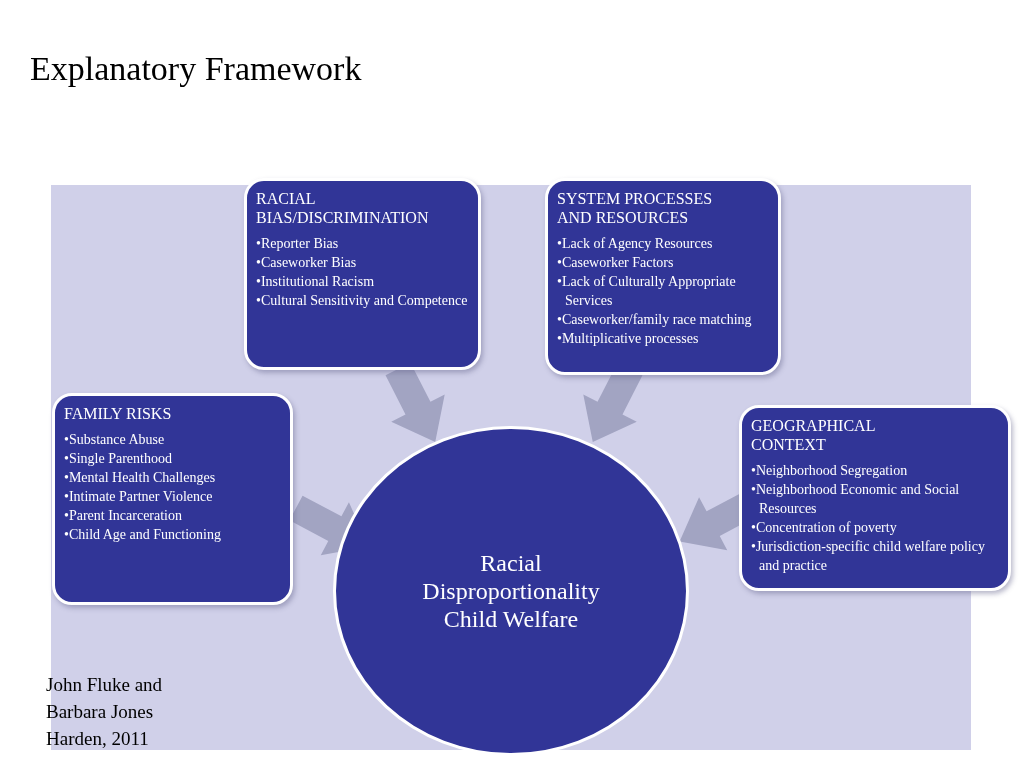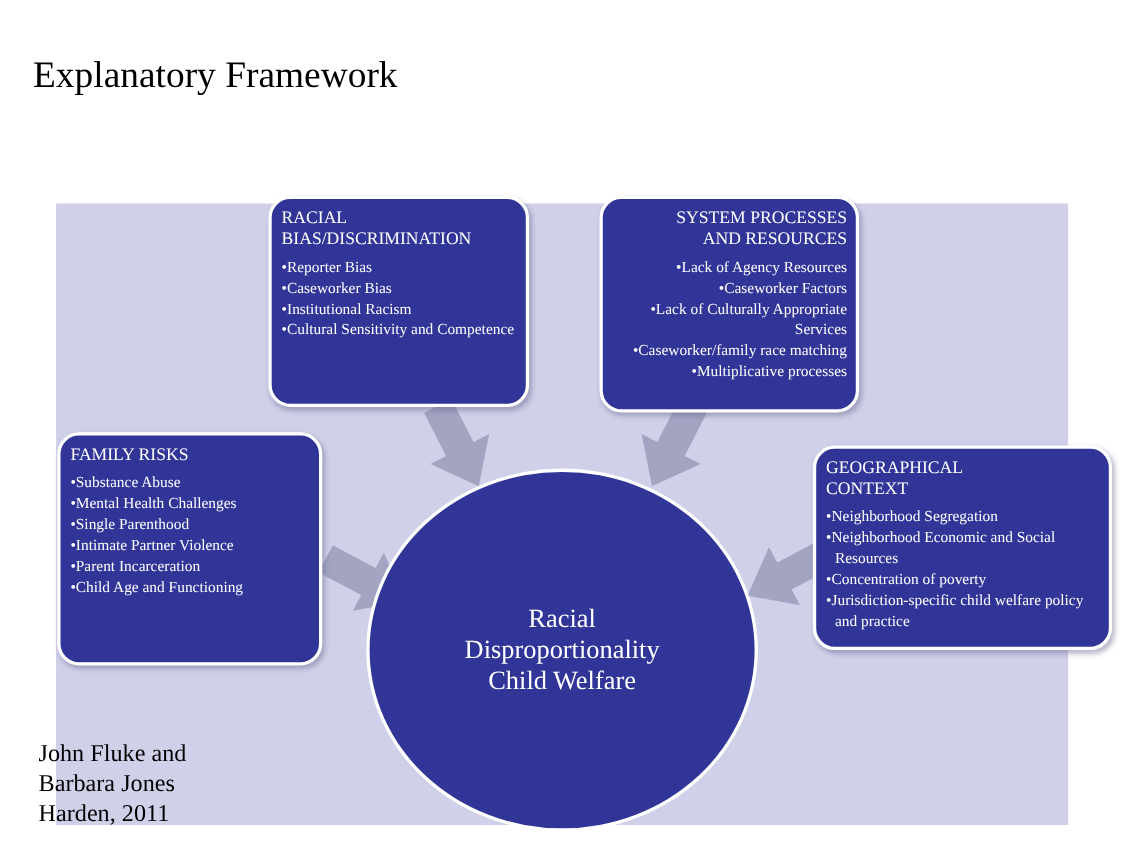--- a/index.html
+++ b/index.html
@@ -38,40 +38,40 @@
     border-radius:20px;
     color:var(--box-text);
     padding:8px 8px 8px 9px;
     box-shadow:2px 3px 5px rgba(100,100,140,0.45);
   }
   .node-title{font-size:16px;line-height:19px;margin-bottom:7px;}
   .node-items{font-size:14px;line-height:19px;}
   .li{padding-left:8px;text-indent:-8px;}
   .li::before{content:"\2022";}
   .box1{left:244px;top:178px;width:237px;height:192px;}
-  .box2{left:545px;top:178px;width:236px;height:197px;text-align:right;}
+  .box2{left:545px;top:178px;width:236px;height:197px;}
   .box3{left:52px;top:393px;width:241px;height:212px;}
   .box4{left:739px;top:405px;width:272px;height:186px;}
   .center-ellipse{
     position:absolute;left:333px;top:426px;width:356px;height:330px;
     box-sizing:border-box;
     background:var(--box-fill);
     border:3px solid #fff;
     border-radius:50%;
     box-shadow:none;
     display:flex;align-items:center;justify-content:center;
   }
   .center-text{
     color:var(--box-text);
     font-size:24px;line-height:28px;
     text-align:center;
   }
   .citation{
-    position:absolute;left:35px;top:671px;
-    font-size:22px;line-height:27px;color:var(--title-text);
+    position:absolute;left:46px;top:671px;
+    font-size:19px;line-height:27px;color:var(--title-text);
   }
 </style>
 </head>
 <body>
 
 <div class="slide">
 
   <div class="slide-title">Explanatory Framework</div>
 
   <div class="panel"></div>
@@ -111,22 +111,22 @@
       <div class="li">Multiplicative processes</div>
     </div>
   </div>
 
   <div class="node box3">
     <div class="node-title">
       <div>FAMILY RISKS</div>
     </div>
     <div class="node-items">
       <div class="li">Substance Abuse</div>
+      <div class="li">Single Parenthood</div>
       <div class="li">Mental Health Challenges</div>
-      <div class="li">Single Parenthood</div>
       <div class="li">Intimate Partner Violence</div>
       <div class="li">Parent Incarceration</div>
       <div class="li">Child Age and Functioning</div>
     </div>
   </div>
 
   <div class="node box4">
     <div class="node-title">
       <div>GEOGRAPHICAL</div>
       <div>CONTEXT</div>

